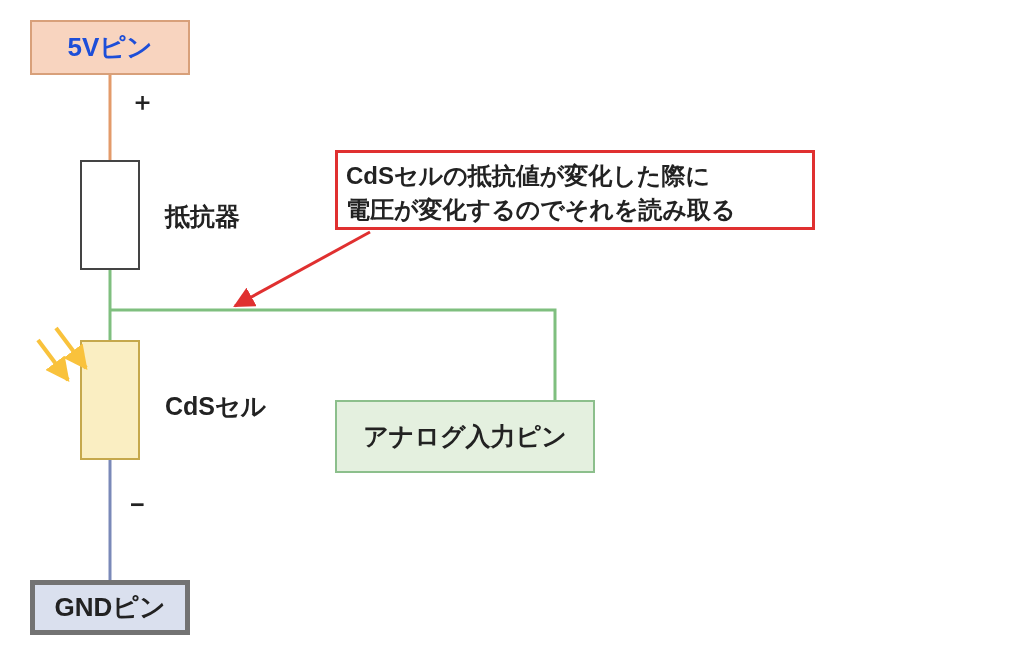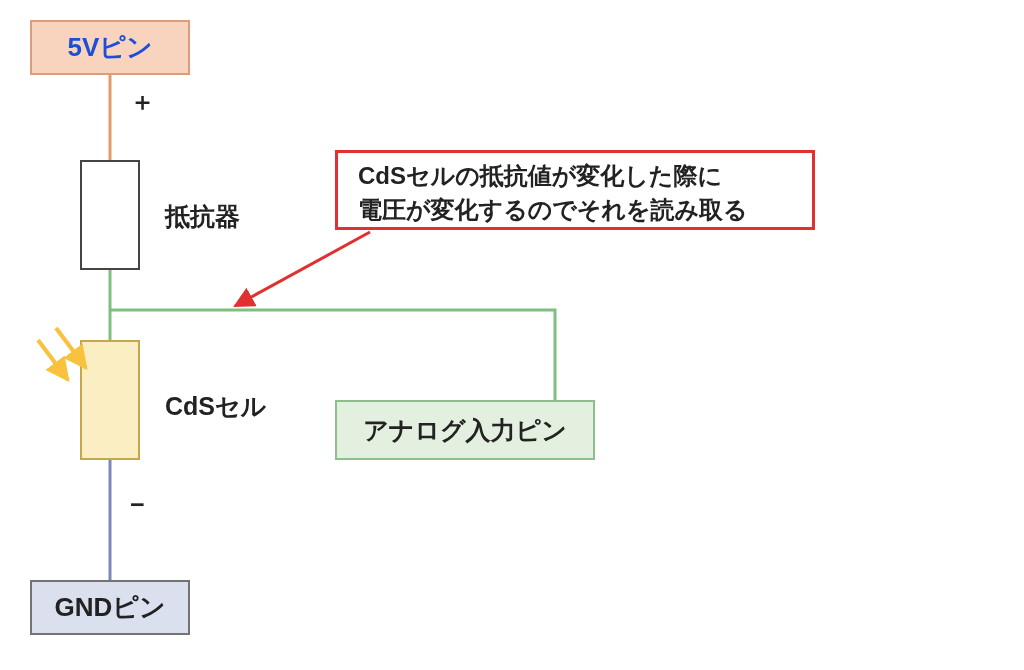--- a/index.html
+++ b/index.html
@@ -43,47 +43,47 @@
     top: 340px;
     width: 60px;
     height: 120px;
     background: #faeec2;
     border: 2px solid #c5a84c;
   }
   .analog-box {
     left: 335px;
     top: 400px;
     width: 260px;
-    height: 60px;
+    height: 73px;
     background: #e4f0df;
     border: 2px solid #8cbf8c;
     font-size: 25px;
     color: #222;
   }
   .gnd-box {
     left: 30px;
     top: 580px;
     width: 160px;
     height: 55px;
     background: #dae0ee;
-    border: 2px solid #737373;
+    border: 5px solid #737373;
     color: #222;
   }
   .callout-box {
     position: absolute;
     left: 335px;
     top: 150px;
     width: 480px;
     height: 80px;
     border: 3px solid #e03030;
     background: #ffffff;
     font-size: 24px;
     font-weight: 700;
     color: #222;
-    padding: 6px 20px;
+    padding: 6px 8px;
     box-sizing: border-box;
     line-height: 1.4;
   }
   .lbl {
     position: absolute;
     font-size: 25px;
     font-weight: 700;
     color: #222;
   }
   .plus   { left: 130px; top:  85px; }

